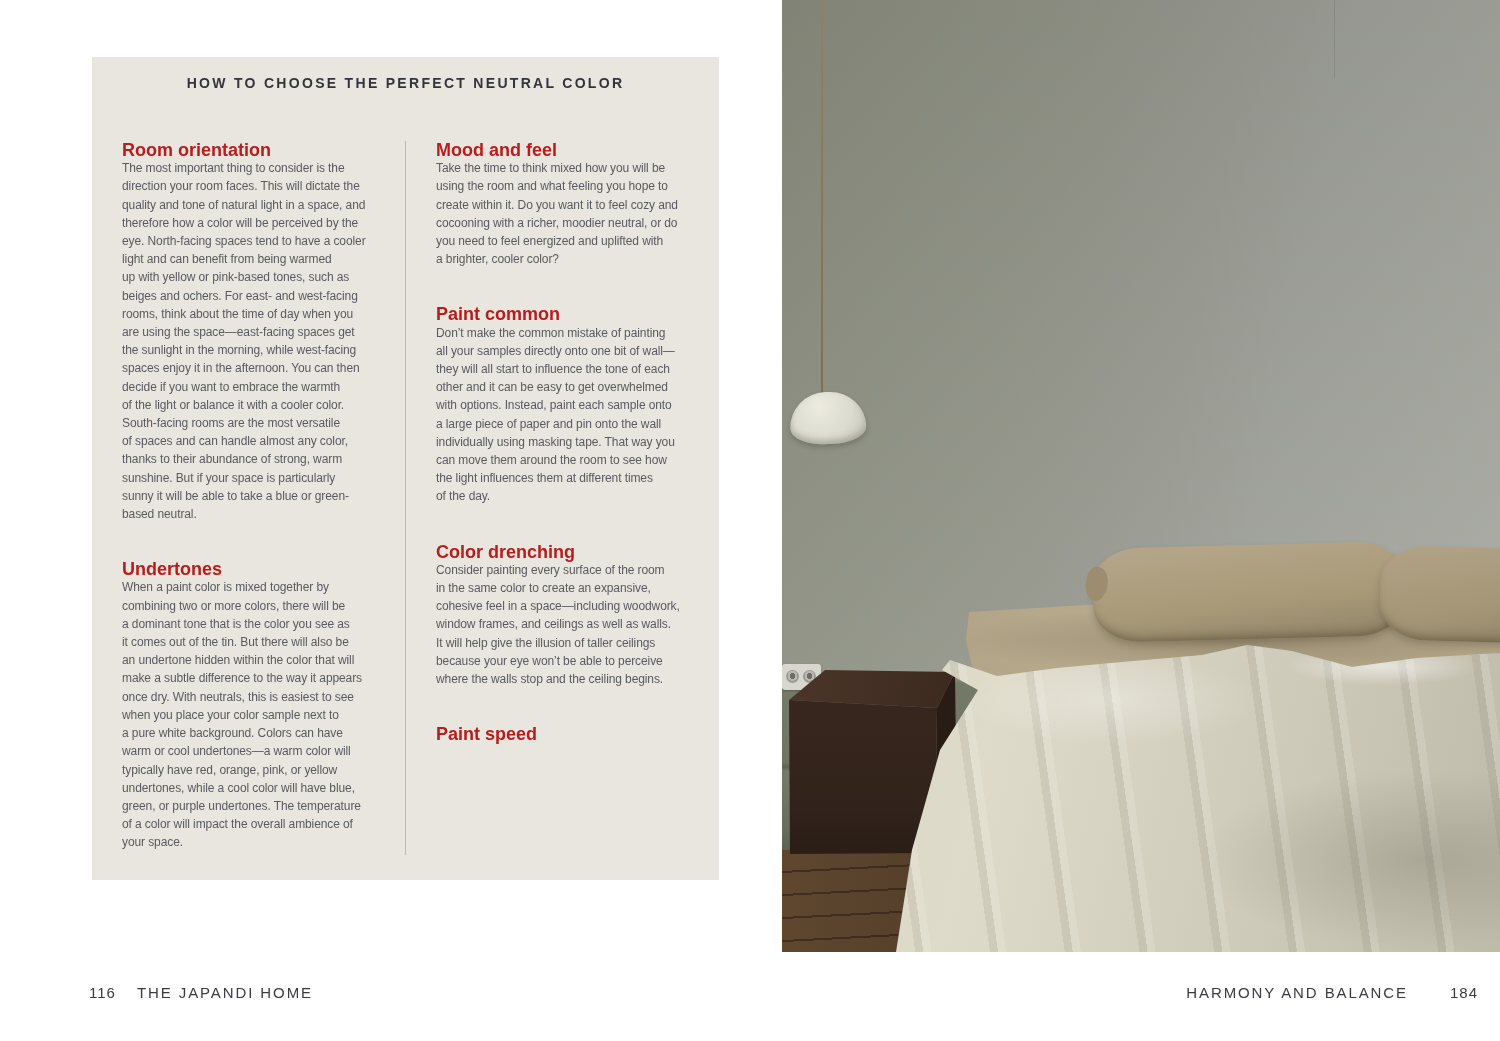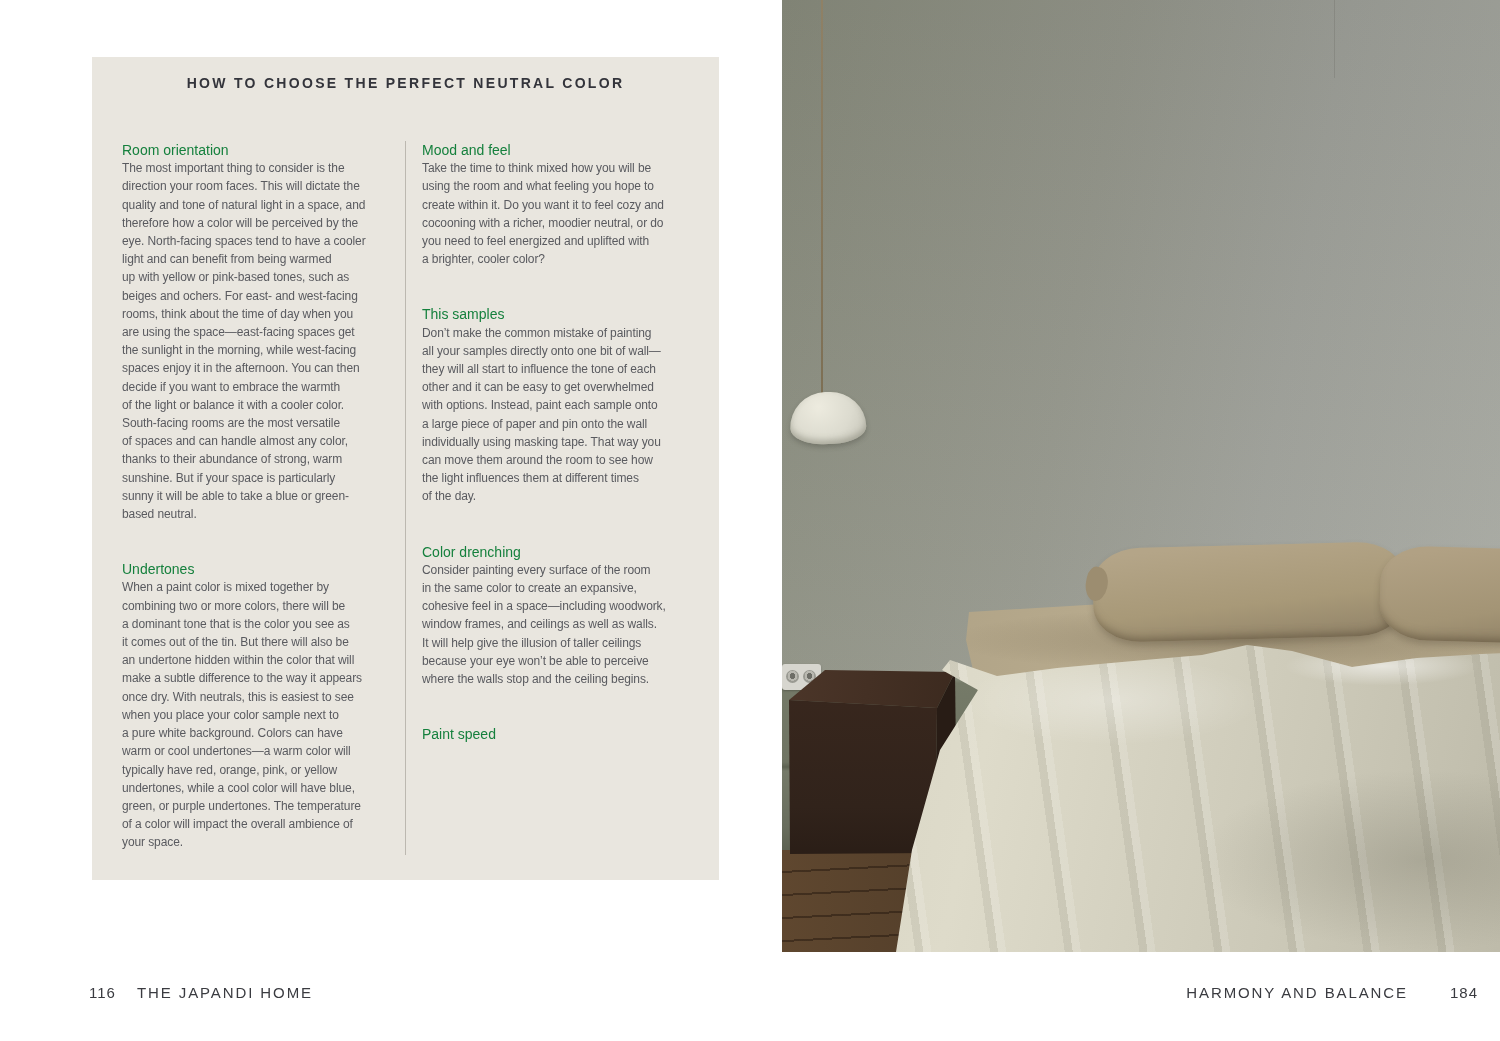--- a/index.html
+++ b/index.html
@@ -6,23 +6,23 @@
   .spread{position:relative;width:1500px;height:1041px;background:#ffffff;overflow:hidden;
           font-family:"Liberation Sans",sans-serif;margin-left:32px;}
 
   
   .panel{position:absolute;left:60px;top:57px;width:627px;height:823px;background:#e9e6df;}
   .panel-title{position:absolute;left:0;right:0;top:18px;margin:0;text-align:center;
                font-size:14px;font-weight:bold;letter-spacing:2.3px;color:#33343b;}
   .col{position:absolute;top:84px;width:276px;font-size:12px;line-height:18.2px;
        letter-spacing:-0.1px;color:#595a5f;}
   .col-1{left:30px;}
-  .col-2{left:330px;}
+  .col-2{left:344px;}
   .vdivider{position:absolute;left:313px;top:84px;width:1px;height:714px;background:#bcb8b0;}
-  .sec h3{margin:0;font-size:14px;line-height:18.2px;font-weight:400;color:#15803d;letter-spacing:0;}
+  .sec h3{margin:0;font-size:18px;line-height:18.2px;font-weight:700;color:#b91c1c;letter-spacing:0;}
   .sec p{margin:0;white-space:pre-line;}
   .sec + .sec{margin-top:37px;}
 
   
   .footer{position:absolute;top:984px;font-size:15px;letter-spacing:1.9px;color:#3a3b40;}
   .footer-left{left:57px;display:flex;gap:0;}
   .footer-left .pageno{width:48px;letter-spacing:1px;}
   .footer-right{right:54px;display:flex;align-items:baseline;gap:42px;}
   .footer-right .pageno{letter-spacing:1px;}
 
@@ -147,21 +147,21 @@
         <section class="sec">
           <h3>Mood and feel</h3>
           <p>Take the time to think mixed how you will be
 using the room and what feeling you hope to
 create within it. Do you want it to feel cozy and
 cocooning with a richer, moodier neutral, or do
 you need to feel energized and uplifted with
 a brighter, cooler color?</p>
         </section>
         <section class="sec">
-          <h3>This samples</h3>
+          <h3>Paint common</h3>
           <p>Don’t make the common mistake of painting
 all your samples directly onto one bit of wall—
 they will all start to influence the tone of each
 other and it can be easy to get overwhelmed
 with options. Instead, paint each sample onto
 a large piece of paper and pin onto the wall
 individually using masking tape. That way you
 can move them around the room to see how
 the light influences them at different times
 of the day.</p>

